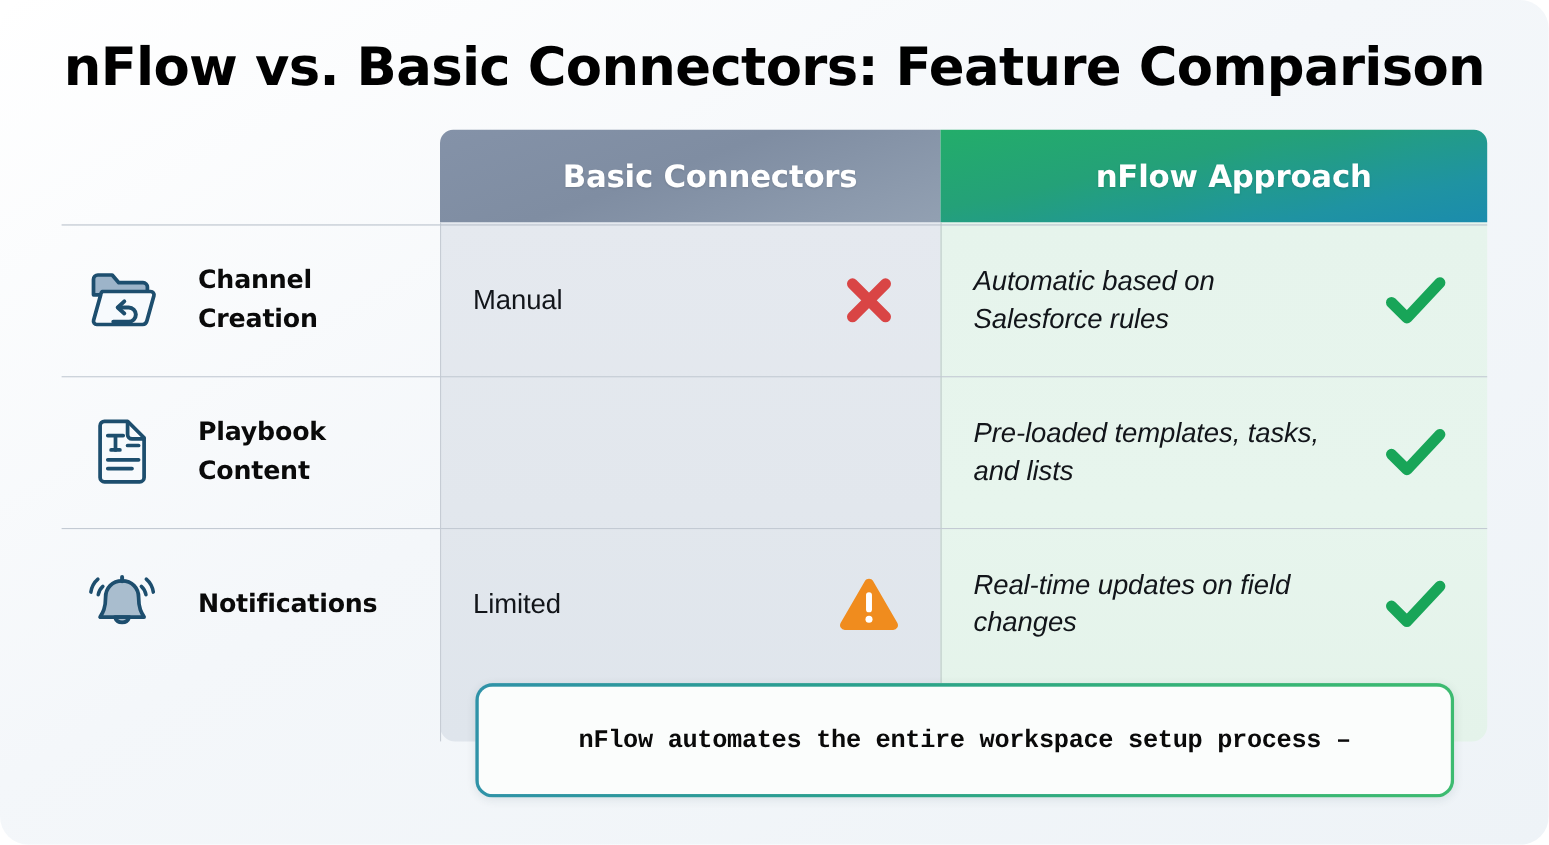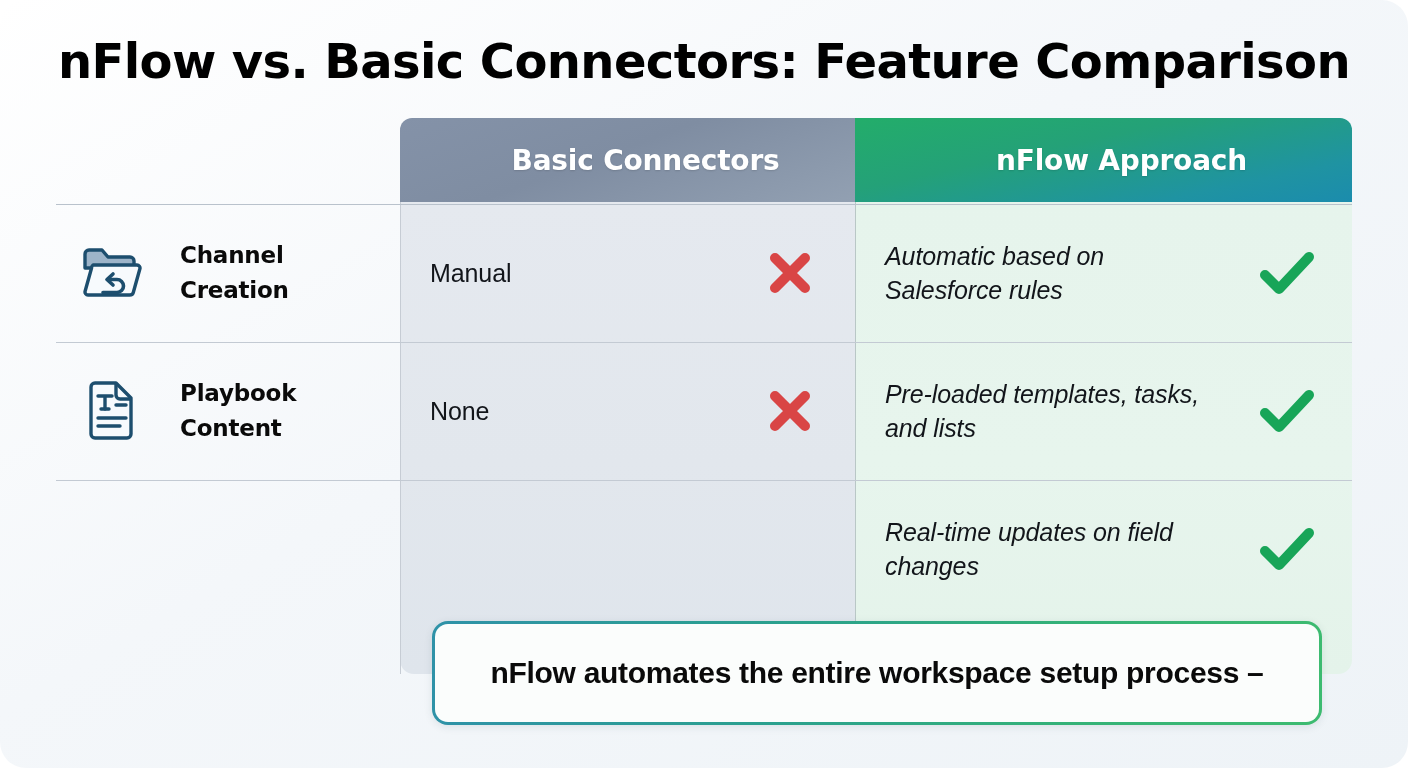--- a/index.html
+++ b/index.html
@@ -198,26 +198,26 @@
     background-origin: border-box;
     background-clip: padding-box, border-box;
     border: 3px solid transparent;
     box-shadow: 0 2px 9px rgba(30,60,70,.10);
     display: flex;
     align-items: center;
     justify-content: center;
   }
   .callout-text {
     text-align: center;
-    font-size: 30px;
+    font-size: 23px;
     font-weight: 700;
     line-height: 1.32;
     color: #0a0a0a;
     letter-spacing: -0.3px;
-    font-family: Liberation Sans, sans-serif;
+    font-family: Liberation Mono, monospace;
     padding: 0 22px;
   }
 </style>
 </head>
 <body>
 
 <div class="page">
 
   <div class="title">nFlow vs. Basic Connectors: Feature Comparison</div>
 
@@ -279,41 +279,57 @@
             <path d="M33 3v12a4 4 0 0 0 4 4h11" fill="none" stroke="#1d4e6e" stroke-width="3.4" stroke-linejoin="round"></path>
             <path d="M15 16h14M22 16v13" stroke="#1d4e6e" stroke-width="3.4" stroke-linecap="round"></path>
             <path d="M18 29h8" stroke="#1d4e6e" stroke-width="3.4" stroke-linecap="round"></path>
             <path d="M33 25h10" stroke="#1d4e6e" stroke-width="3.4" stroke-linecap="round"></path>
             <path d="M15 38h28M15 46h22" stroke="#1d4e6e" stroke-width="3.4" stroke-linecap="round"></path>
           </svg>
         </span>
         <span class="label-text">Playbook<br>Content</span>
       </div>
 
-      <div class="val-cell val-basic">
-        <span class="val-text">None</span>
-        <span class="status">
-          <svg width="54" height="54" viewBox="0 0 54 54">
-            <path d="M12 12L42 42M42 12L12 42" stroke="#d94545" stroke-width="10" stroke-linecap="round"></path>
-          </svg>
-        </span>
-      </div>
 
       <div class="val-cell val-nflow">
         <span class="val-text">Pre-loaded templates, tasks, and lists</span>
         <span class="status">
           <svg width="60" height="54" viewBox="0 0 60 54">
             <path d="M8 29l14 14L52 11" fill="none" stroke="#18a558" stroke-width="10" stroke-linecap="round" stroke-linejoin="round"></path>
           </svg>
         </span>
       </div>
     </div>
 
     <div class="row r3">
-
+      <div class="label-cell">
+        <span class="icon-box">
+          <svg width="66" height="58" viewBox="0 0 66 58">
+            <path d="M33 8c-9 0-15 6.6-15 15 0 10-2.5 14-5 18h40c-2.5-4-5-8-5-18 0-8.4-6-15-15-15z" fill="#a9bdce" stroke="#1d4e6e" stroke-width="3.4" stroke-linejoin="round"></path>
+            <path d="M33 4.5v4" stroke="#1d4e6e" stroke-width="3.6" stroke-linecap="round"></path>
+            <path d="M26.5 41a6.8 6.8 0 0 0 13 0z" fill="#a9bdce" stroke="#1d4e6e" stroke-width="3.4" stroke-linejoin="round"></path>
+            <path d="M11 6.5c-3.5 3-5.7 7.2-6.4 11.8" fill="none" stroke="#1d4e6e" stroke-width="3.2" stroke-linecap="round"></path>
+            <path d="M15.5 13c-2.3 2-3.7 4.7-4.2 7.7" fill="none" stroke="#1d4e6e" stroke-width="3.2" stroke-linecap="round"></path>
+            <path d="M55 6.5c3.5 3 5.7 7.2 6.4 11.8" fill="none" stroke="#1d4e6e" stroke-width="3.2" stroke-linecap="round"></path>
+            <path d="M50.5 13c2.3 2 3.7 4.7 4.2 7.7" fill="none" stroke="#1d4e6e" stroke-width="3.2" stroke-linecap="round"></path>
+          </svg>
+        </span>
+        <span class="label-text">Notifications</span>
+      </div>
+
+      <div class="val-cell val-basic">
+        <span class="val-text">Limited</span>
+        <span class="status">
+          <svg width="58" height="52" viewBox="0 0 58 52">
+            <path d="M25.3 5.2a4.3 4.3 0 0 1 7.4 0l22 38A4.3 4.3 0 0 1 51 49.7H7a4.3 4.3 0 0 1-3.7-6.5z" fill="#f08c1e"></path>
+            <path d="M29 18v13" stroke="#ffffff" stroke-width="5.4" stroke-linecap="round"></path>
+            <circle cx="29" cy="40" r="3.2" fill="#ffffff"></circle>
+          </svg>
+        </span>
+      </div>
 
       <div class="val-cell val-nflow">
         <span class="val-text">Real-time updates on field changes</span>
         <span class="status">
           <svg width="60" height="54" viewBox="0 0 60 54">
             <path d="M8 29l14 14L52 11" fill="none" stroke="#18a558" stroke-width="10" stroke-linecap="round" stroke-linejoin="round"></path>
           </svg>
         </span>
       </div>
     </div>

